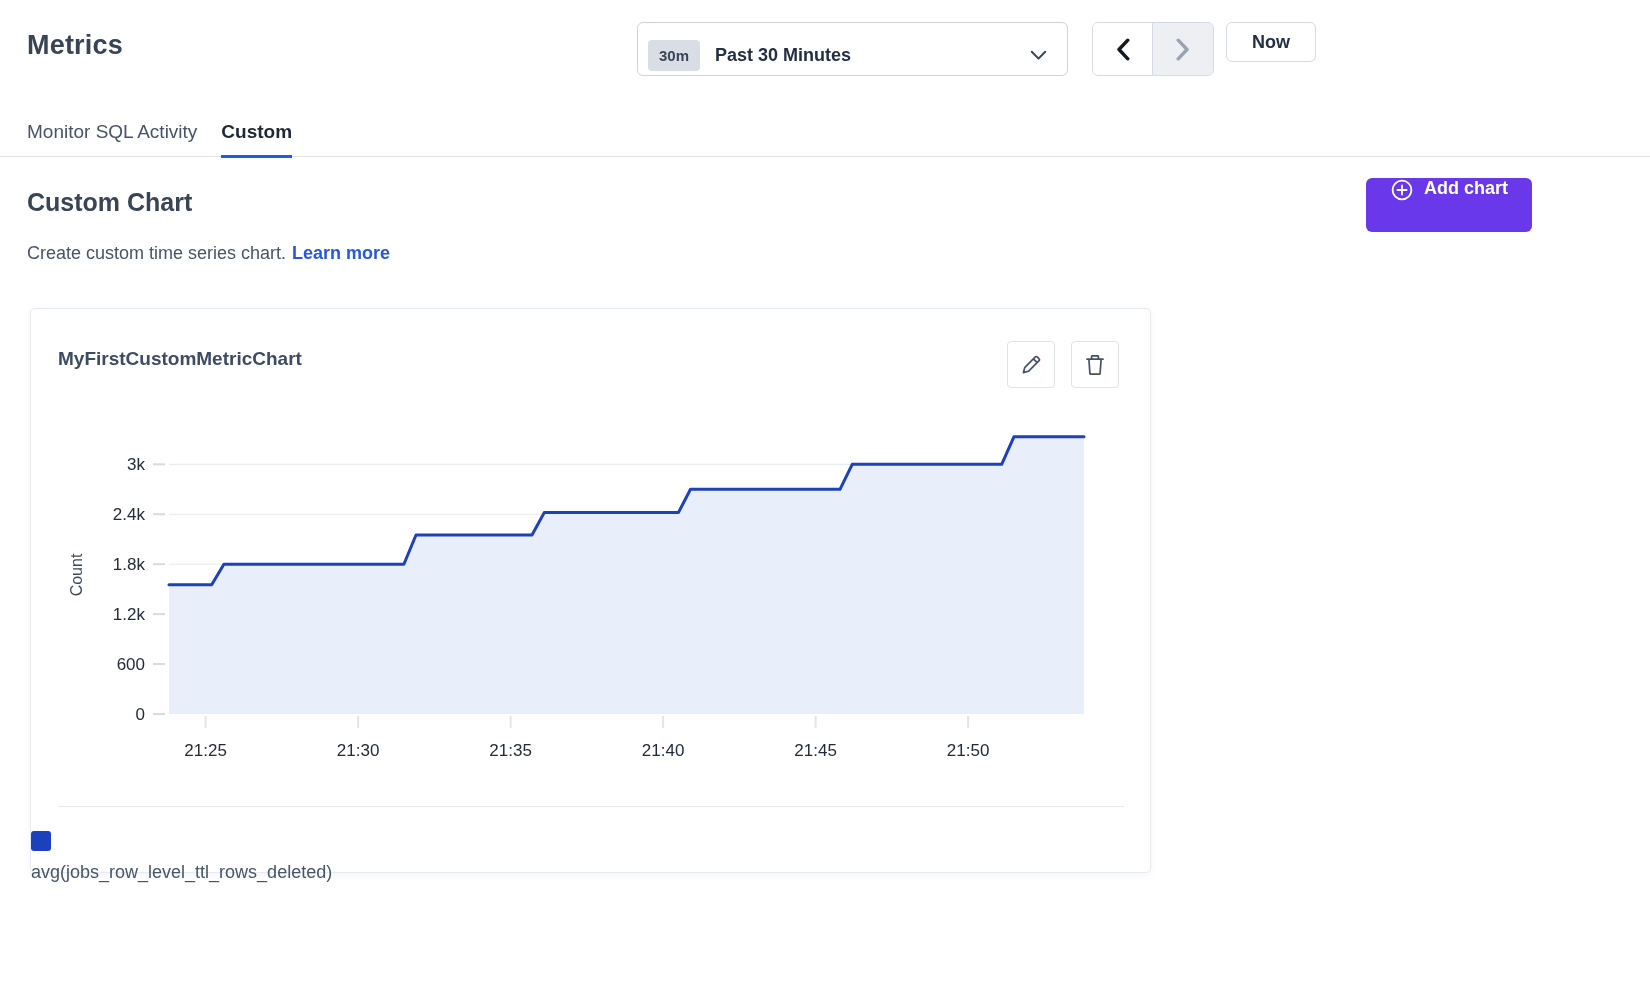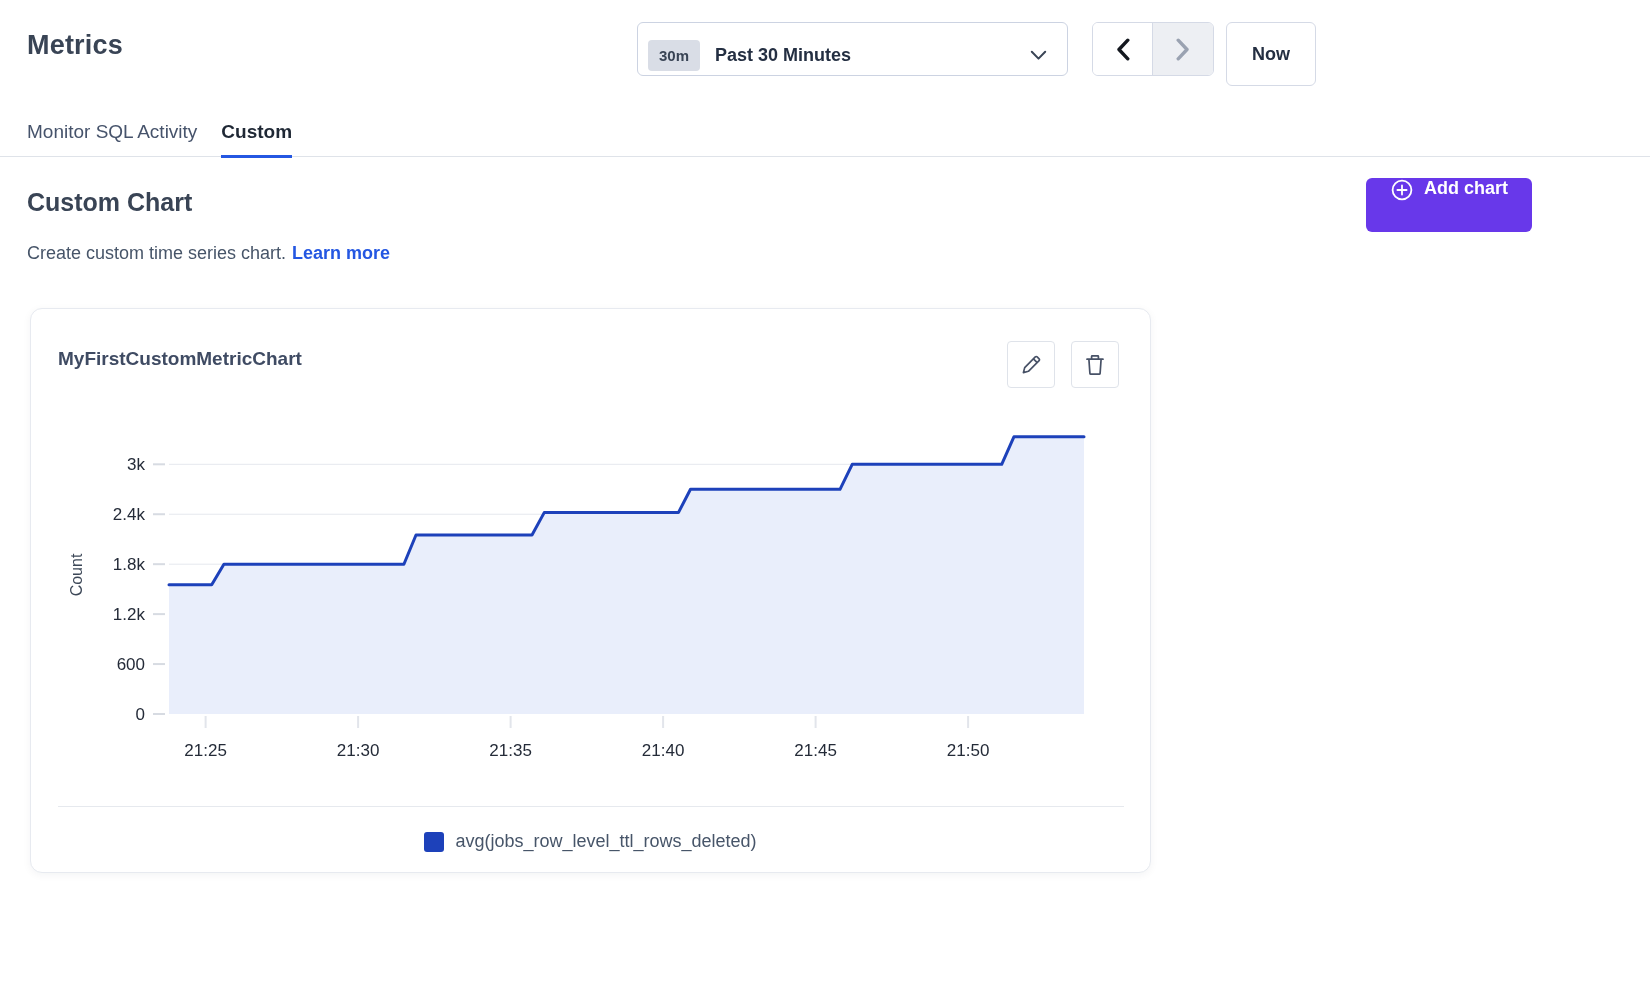--- a/index.html
+++ b/index.html
@@ -15,52 +15,52 @@
     border:1px solid #ccd3e2; border-radius:6px; display:flex; align-items:center; padding:12px 20px 0 10px; cursor:pointer; }
   .range-badge { background:#d9dde6; color:#394455; font-size:15px; font-weight:700; border-radius:4px; padding:7px 11px; margin-right:15px; }
   .range-label { font-size:18px; font-weight:600; color:#242f42; flex:1; }
 
   .pager { position:absolute; left:1092px; top:22px; width:122px; height:54px; border:1px solid #d5dae6; border-radius:6px;
     display:flex; overflow:hidden; background:#fff; }
   .pager button { border:none; background:transparent; width:50%; display:flex; align-items:center; justify-content:center; cursor:pointer; }
   .pager .pager-prev { border-right:1px solid #d5dae6; background:#fff; }
   .pager .pager-next { background:#edeff3; cursor:default; }
 
-  .now-button { position:absolute; left:1226px; top:22px; width:90px; height:64px; background:#fff; border:1px solid #d5dae6;
+  .now-button { position:absolute; left:1226px; top:22px; width:90px; height:40px; background:#fff; border:1px solid #d5dae6;
     border-radius:6px; font-family:inherit; font-size:18px; font-weight:600; color:#242f42; cursor:pointer; }
 
   
   .tabs { position:absolute; left:0; top:107px; width:1650px; height:50px; border-bottom:1px solid #dfe3e9;
     display:flex; align-items:center; padding-left:27px; gap:24px; }
   .tab { font-size:19px; color:#46536b; height:100%; display:flex; align-items:center; position:relative; cursor:pointer; }
   .tab.active { color:#1f2835; font-weight:600; }
   .tab.active::after { content:""; position:absolute; left:0; right:0; bottom:-2px; height:3px; background:var(--accent,#2457e2); }
 
   
   .section-heading { position:absolute; left:27px; top:188px; font-size:25px; font-weight:700; color:#394455; }
   .section-desc { position:absolute; left:27px; top:243px; font-size:18px; color:#475569;text-align:right; }
   .learn-more { color:var(--accent,#2457e2); font-weight:600; margin-left:6px; text-decoration:none; cursor:pointer; }
 
   .add-chart { position:absolute; left:1366px; top:178px; width:166px; height:54px; background:var(--purple,#6838ea);
     border:none; border-radius:6px; color:#fff; font-family:inherit; font-size:18px; font-weight:600;
     display:flex; align-items:flex-start; justify-content:center; gap:10px; cursor:pointer; }
 
   
   .card { position:absolute; left:30px; top:308px; width:1121px; height:565px; background:#fff;
-    border:1px solid #e7eaf0; border-radius:12px; box-shadow:0 2px 8px rgba(20,30,60,.05); }
+    border:1px solid #e7eaf0; border-radius:5px; box-shadow:0 2px 8px rgba(20,30,60,.05); }
   .card-title { position:absolute; left:27px; top:39px; font-size:19px; font-weight:600; color:#3f4b63; }
   .card-actions { position:absolute; right:31px; top:32px; display:flex; gap:16px; }
   .icon-button { width:48px; height:47px; background:#fff; border:1px solid #dfe3ea; border-radius:4px;
     display:flex; align-items:center; justify-content:center; color:#475166; cursor:pointer; }
 
   .chart-svg { position:absolute; left:27px; top:117px; font-family:inherit; }
 
   .card-divider { position:absolute; left:27px; top:497px; width:1066px; height:1px; background:#e6e9ee; }
 
-  .legend { position:absolute; left:0; top:522px; width:100%; display:flex; align-items:center; justify-content:center; gap:11px; }
+  .legend { position:absolute; left:0; top:522px; width:100%; display:flex; align-items:flex-start; justify-content:center; gap:11px;flex-direction:column; }
   .legend-swatch { width:20px; height:20px; border-radius:3px; background:#1d41ba; }
   .legend-label { font-size:18px; color:#475569; }
 </style>
 </head>
 <body>
 
 <div id="app">
 
   <h1 class="page-title">Metrics</h1>
 

